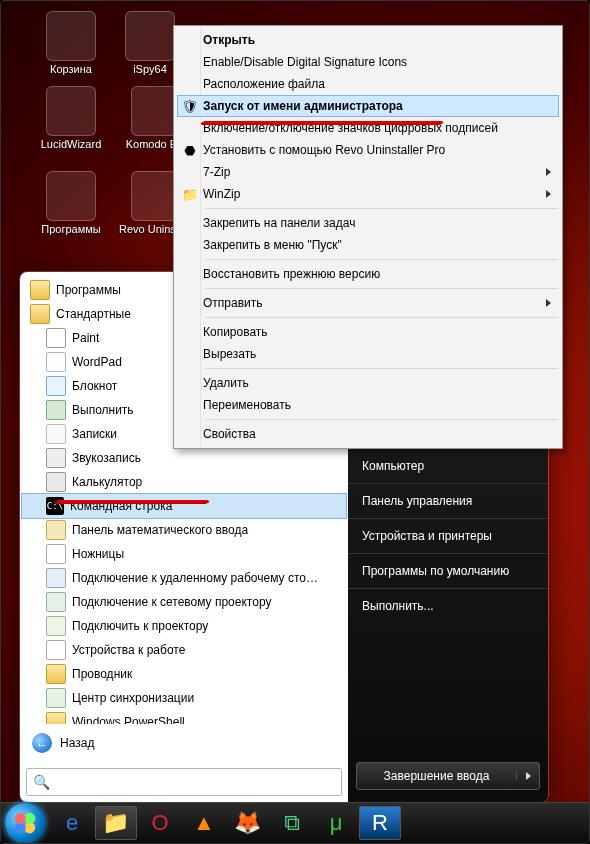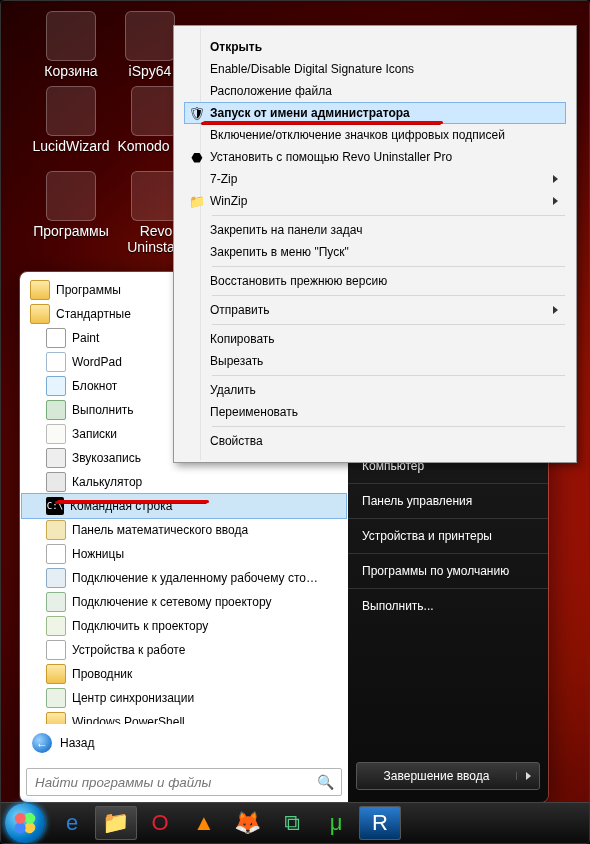--- a/index.html
+++ b/index.html
@@ -1,20 +1,20 @@
 <!DOCTYPE html>
 <html><head>
 <meta charset="utf-8">
 <style>
   html,body{margin:0;padding:0;width:590px;height:844px;overflow:hidden;font-family:"Segoe UI",Tahoma,sans-serif;font-size:12px;background:#000}
   .stage{position:relative;width:590px;height:844px;border-radius:4px;overflow:hidden;border:1px solid #333;box-sizing:border-box}
   
   .desktop{position:absolute;inset:0;background:radial-gradient(circle at 70% 60%,#b11 0%,#810 35%,#400 70%,#200 100%)}
   
-  .dicon{position:absolute;width:80px;text-align:center;color:#fff;text-shadow:0 1px 1px #000;font-size:14px}
+  .dicon{position:absolute;width:80px;text-align:center;color:#fff;text-shadow:0 1px 1px #000;font-size:11px}
   .dicon .glyph{width:48px;height:48px;margin:0 auto 2px;border-radius:6px;display:flex;align-items:center;justify-content:center;font-size:28px}
   
   .taskbar{position:absolute;left:0;right:0;bottom:0;height:40px;background:linear-gradient(#2b2b2b,#0a0a0a);display:flex;align-items:center;padding-left:4px;border-top:1px solid #444}
   .tb-item{width:42px;height:34px;border-radius:3px;display:flex;align-items:center;justify-content:center;margin-right:2px;font-size:22px}
   .tb-item.active{background:linear-gradient(#4a4a4a,#222);box-shadow:inset 0 0 0 1px #555}
   .start-orb{width:40px;height:40px;border-radius:50%;background:radial-gradient(circle at 35% 35%,#7ad8ff,#0077c8 60%,#003e6b 100%);margin-right:6px;position:relative;box-shadow:0 0 6px #2af}
   .start-orb::before{content:"";position:absolute;inset:8px;border-radius:50%;
     background:
      radial-gradient(circle at 30% 30%,#f66 0 5px,transparent 6px),
      radial-gradient(circle at 70% 30%,#6f6 0 5px,transparent 6px),
@@ -35,21 +35,21 @@
   .search input{flex:1;border:0;outline:0;font-style:italic;color:#777;height:22px;font-family:inherit}
   .search .sico{color:#5b8dd6;font-size:14px}
   .sm-right{flex:1;background:linear-gradient(#1f1f1f,#0b0b0b);color:#fff;display:flex;flex-direction:column;padding:6px 0}
   .ritem{padding:6px 14px;cursor:default}
   .rsep{height:1px;background:#333;margin:4px 0}
   .shutdown{margin:auto 8px 6px;height:26px;background:linear-gradient(#3a3a3a,#1a1a1a);border:1px solid #555;border-radius:3px;display:flex;align-items:center;color:#fff}
   .shutdown .lbl{flex:1;text-align:center;padding:0 6px}
   .shutdown .dd{width:22px;border-left:1px solid #555;display:flex;align-items:center;justify-content:center}
   .shutdown .dd .tri{width:0;height:0;border-top:4px solid transparent;border-bottom:4px solid transparent;border-left:5px solid #ddd}
   
-  .ctxmenu{position:absolute;left:172px;top:24px;width:382px;background:#f3f3f3;border:1px solid #979797;box-shadow:3px 3px 8px rgba(0,0,0,.4);padding:10px}
+  .ctxmenu{position:absolute;left:172px;top:24px;width:382px;background:#f3f3f3;border:1px solid #979797;box-shadow:3px 3px 8px rgba(0,0,0,.4);padding:3px}
   .ctxmenu .citem{height:22px;display:flex;align-items:center;padding-right:12px;cursor:default;position:relative}
   .ctxmenu .cicon{width:26px;display:inline-flex;align-items:center;justify-content:center;font-size:13px}
   .ctxmenu .clabel{flex:1;white-space:nowrap}
   .ctxmenu .citem.hovered{background:#cde8ff;outline:1px solid #7eb4ea;outline-offset:-1px}
   .ctxmenu .citem.hovered .clabel{font-weight:bold}
   .ctxmenu .citem.default .clabel{font-weight:bold}
   .ctxmenu .csep{height:1px;background:#d7d7d7;margin:3px 1px 3px 28px}
   .ctxmenu .csub::after{content:"";position:absolute;right:8px;width:0;height:0;border-top:4px solid transparent;border-bottom:4px solid transparent;border-left:5px solid #333}
   .ctxmenu .gutter{position:absolute;left:26px;top:2px;bottom:2px;width:1px;background:#e3e3e3}
   
@@ -201,21 +201,20 @@
             <span class="pind" style="width:20px"></span>
             <span class="pic ic-folder"></span>
             <span>Windows PowerShell</span>
           </div>
         </div>
       <div class="back">
         <span class="back-ico">←</span>
         <span>Назад</span>
       </div>
       <div class="search">
-        <input placeholder="Найти программы и файлы" style="">
         <span class="sico">🔍</span>
       </div>
     </div>
     <div class="sm-right" id="smright">
       <div style="height:140px"></div>
 
     <div class="ritem">Игры</div>
         <div class="rsep"></div>
         <div class="ritem">Компьютер</div>
         <div class="rsep"></div>

